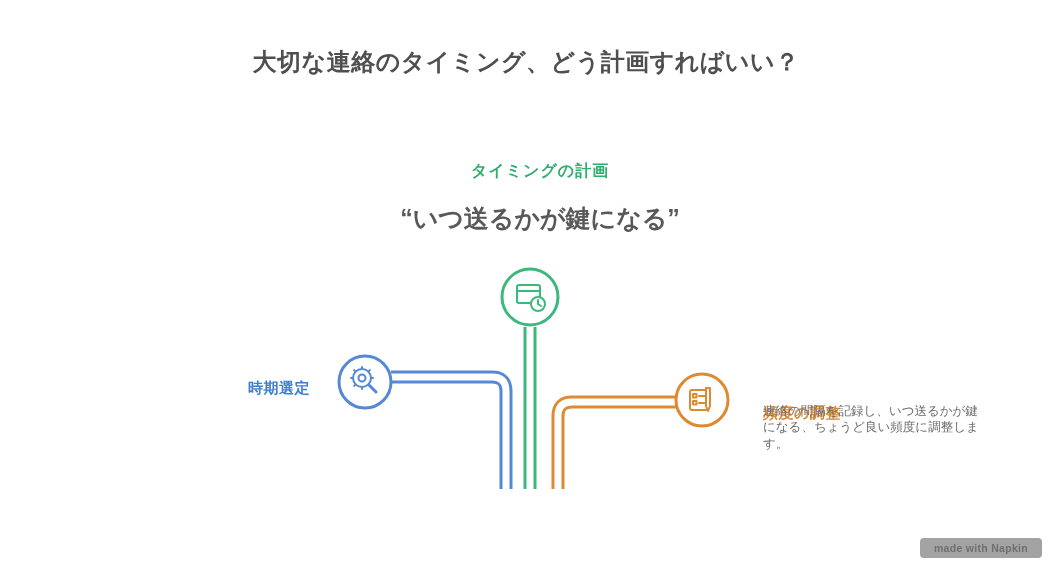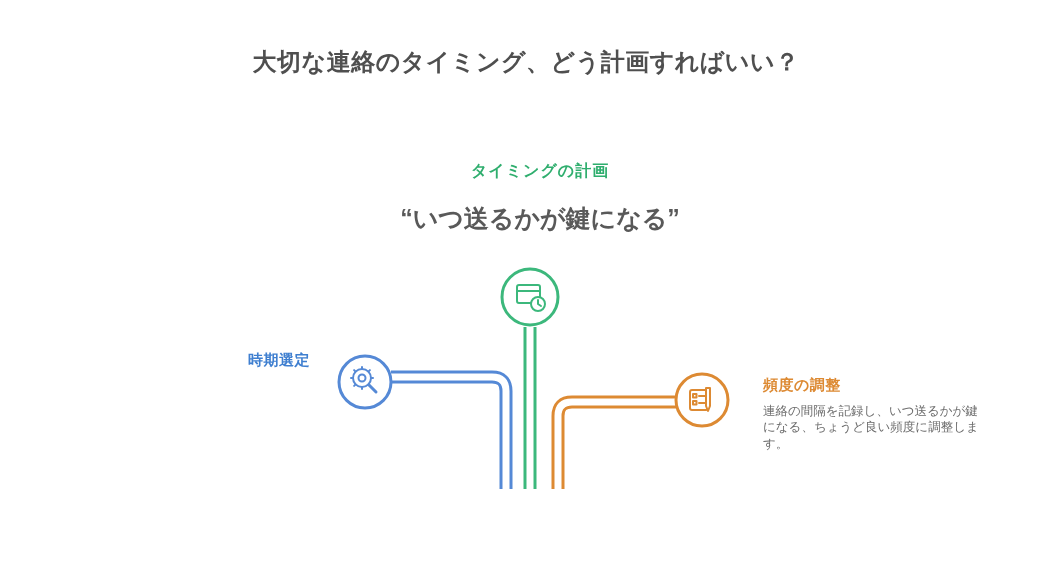--- a/index.html
+++ b/index.html
@@ -39,20 +39,21 @@
     font-size:25px;
     font-weight:700;
     color:#595959;
   }
   svg.diagram{position:absolute;top:0;left:0;}
   .branch-label{
     position:absolute;
     font-size:15px;
     font-weight:700;
     letter-spacing:0.5px;
+    margin-top:28px;
   }
   .branch-label.left{ right:742px; top:351px; color:#3f7fd0; text-align:right;}
   .branch-label.right{ left:763px;  top:376px; color:#dd8a33; text-align:left;}
   .branch-body{
     position:absolute;
     font-size:12.5px;
     line-height:1.3;
     color:#6b6b6b;
   }
   .branch-body.left{ right:749px; top:399px; width:240px; text-align:right;}
@@ -132,14 +133,15 @@
         <path d="M710,388 V406 L708,411 L706,406 V388 Z" fill="#ffffff"></path>
       </g>
     </g>
   </svg>
 
   <div class="branch-label left">時期選定</div>
 
   <div class="branch-label right">頻度の調整</div>
   <div class="branch-body right">連絡の間隔を記録し、いつ送るかが鍵になる、ちょうど良い頻度に調整します。</div>
 
+  <div class="watermark">made with Napkin</div>
 
 </div>
 
 </body></html>

